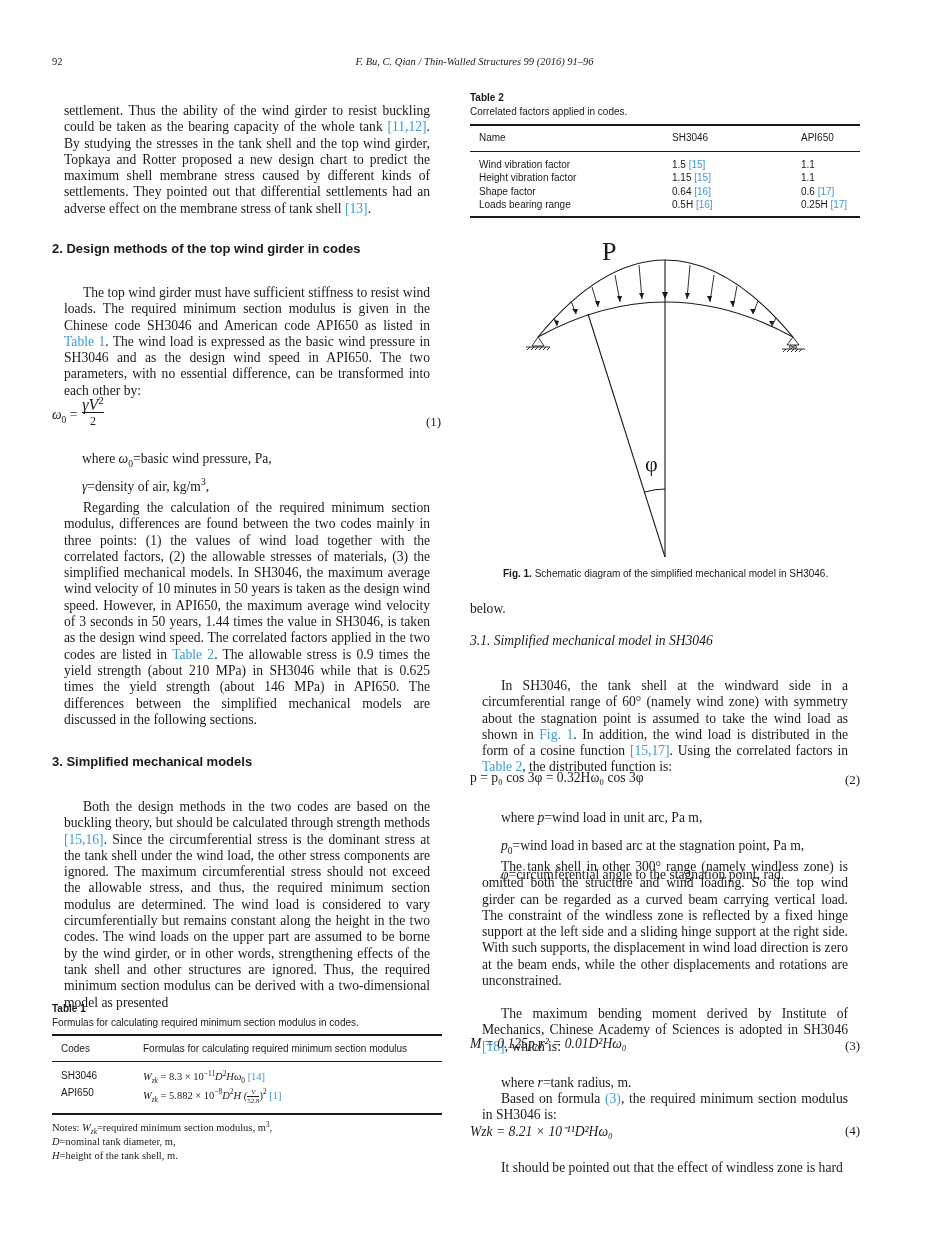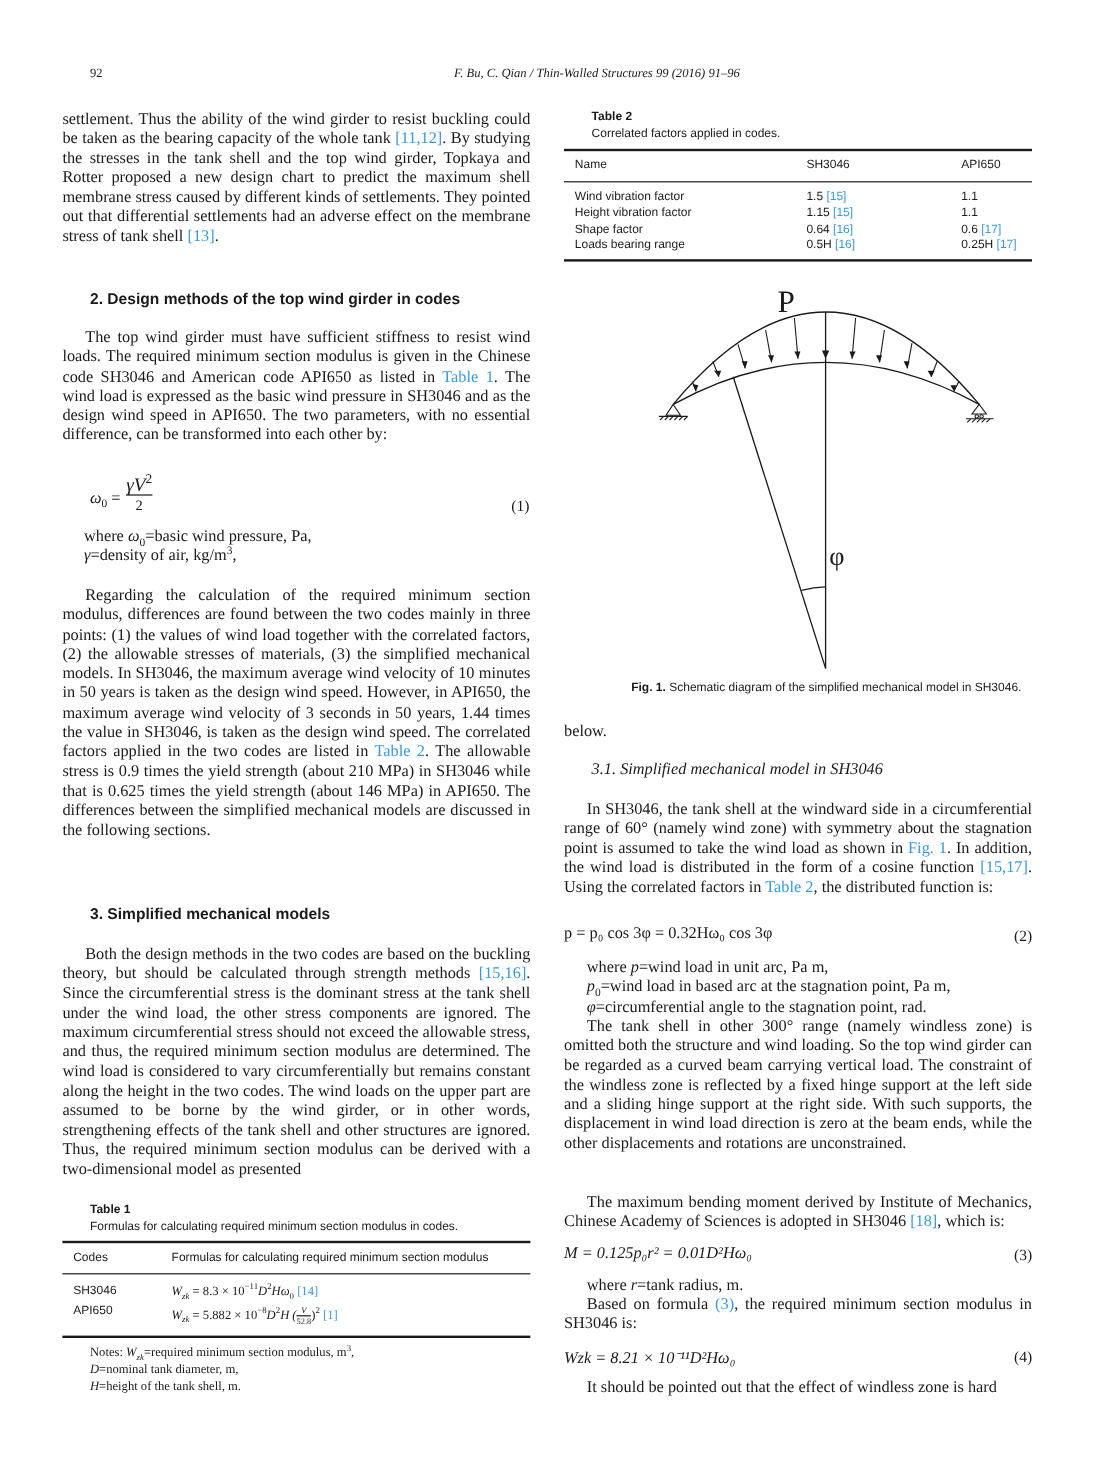--- a/index.html
+++ b/index.html
@@ -1,22 +1,22 @@
 <!DOCTYPE html>
 <html><head>
 <meta charset="utf-8">
 <style>
   html, body { margin:0; padding:0; background:#ffffff; }
   body { width:925px; height:1234px; position:relative; overflow:hidden; color:#1a1a1a;
          font-family:"DejaVu Serif", "Liberation Serif", serif; }
-  .abs { position:absolute;margin-left:23px; }
+  .abs { position:absolute; }
   .hdr { font-size:10.5px; font-family:"Liberation Serif", serif; }
   .hdr-title { font-style:italic; }
   .col { position:absolute; font-family:"Liberation Serif", serif; font-size:13.6px; line-height:16.3px; text-align:justify; }
-  .col p { margin:0; }
+  .col p { margin:12px; }
   .ind { text-indent:19px; }
   .link { color:#3a9ad9; }
   .sec { font-family:"Liberation Sans", sans-serif; font-weight:bold; font-size:13px; }
   .subsec { font-style:italic; font-size:13.6px; }
   .eq { position:absolute; font-family:"Liberation Serif", serif; font-size:13.6px; }
   .eqnum { position:absolute; font-family:"Liberation Serif", serif; font-size:13px; }
   .mi { font-style:italic; }
   .tbl-label { font-family:"Liberation Sans", sans-serif; font-weight:bold; font-size:10px; }
   .tbl-cap { font-family:"Liberation Sans", sans-serif; font-size:10px; }
   .tbl { position:absolute; font-family:"Liberation Sans", sans-serif; font-size:10px; }

